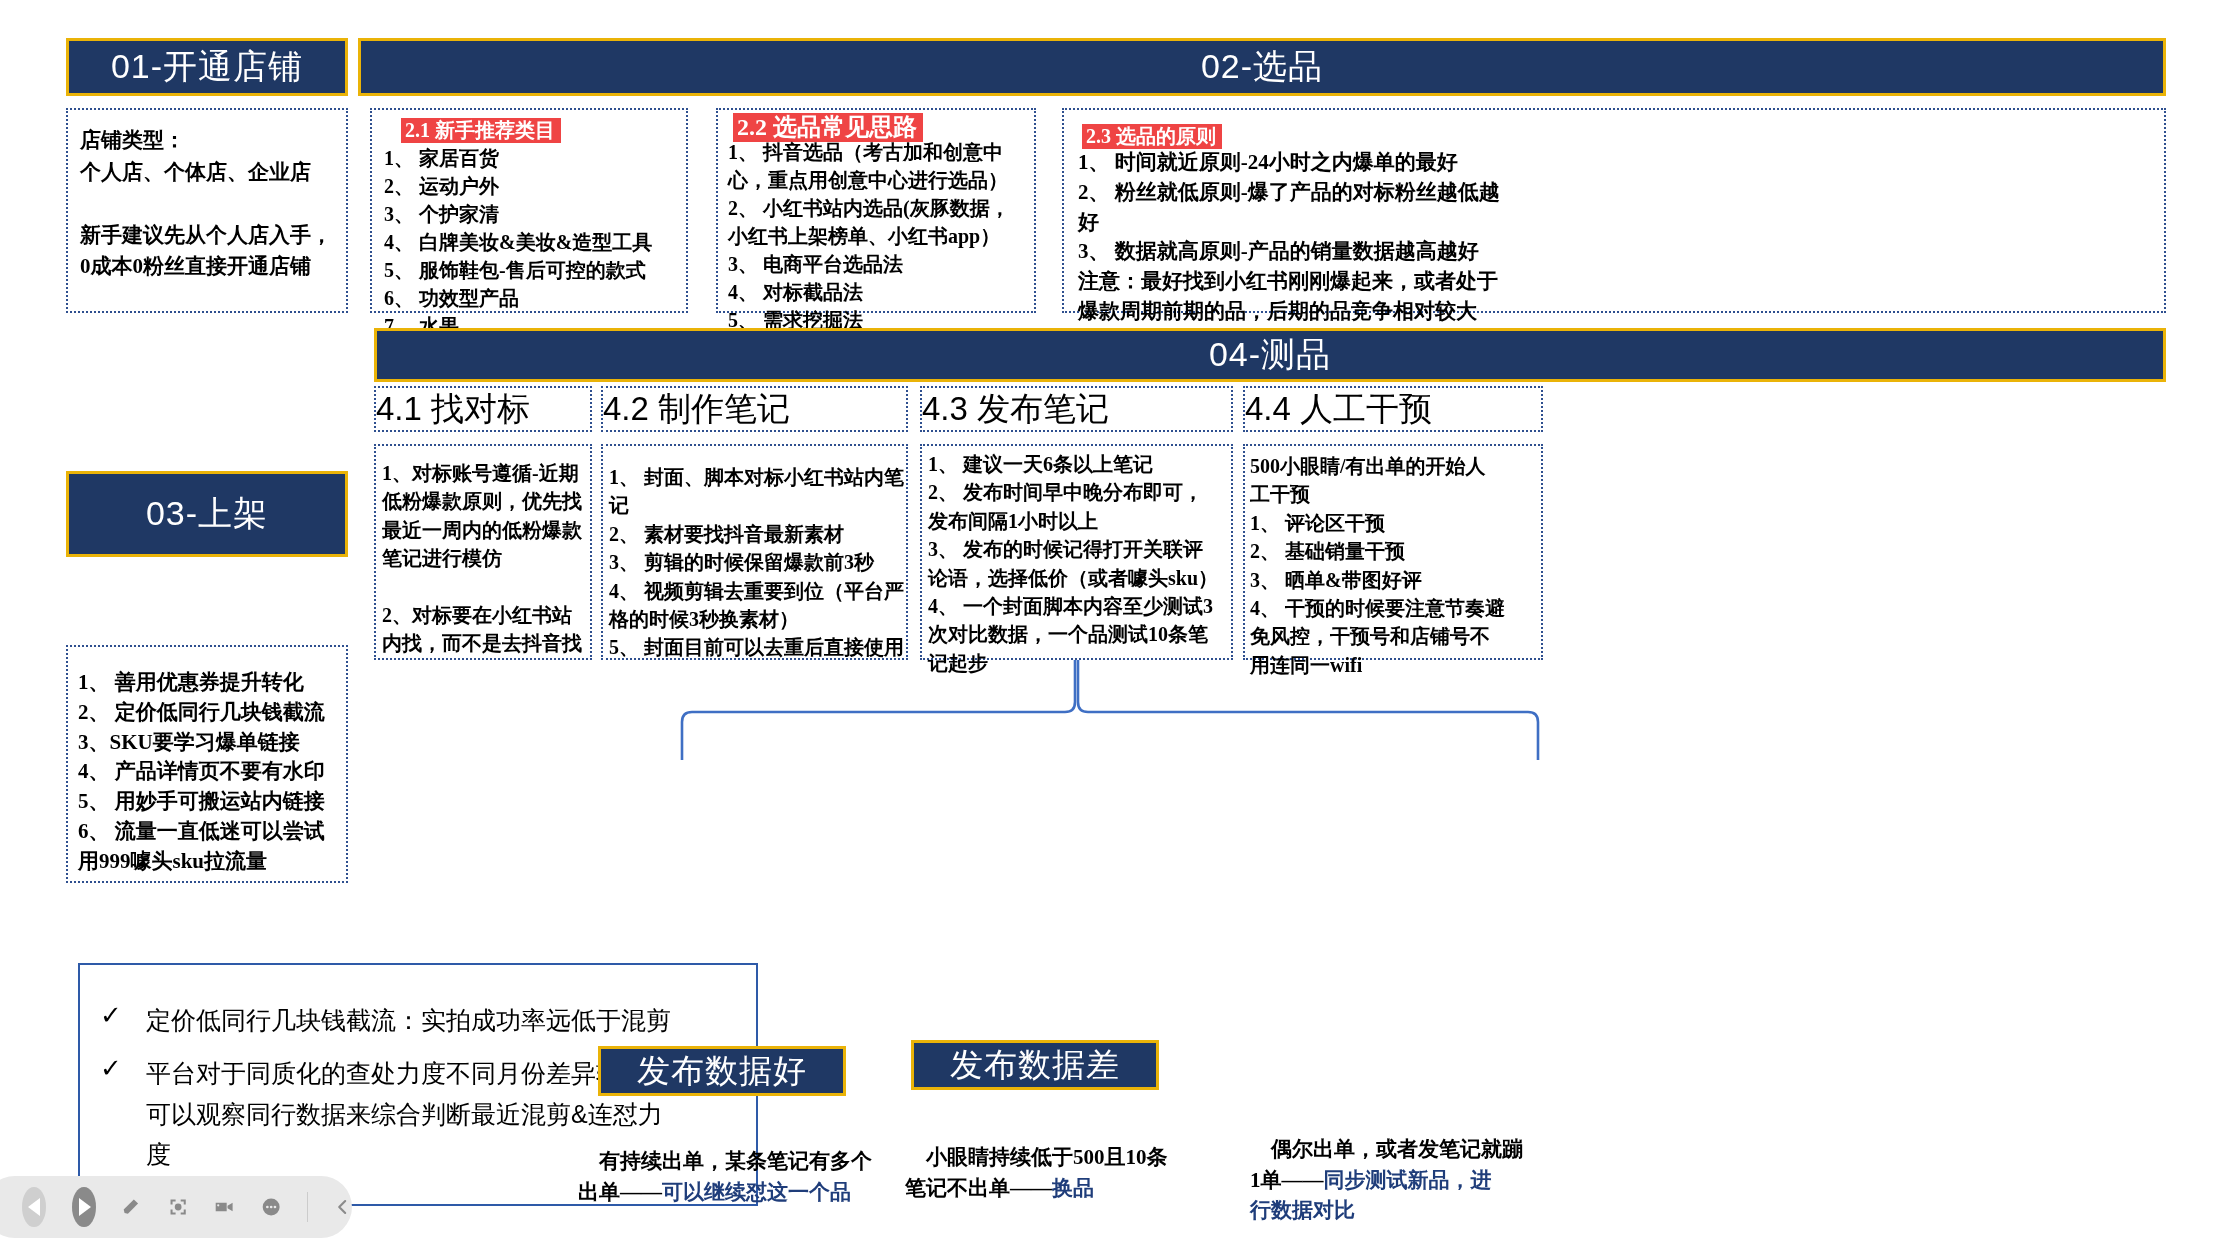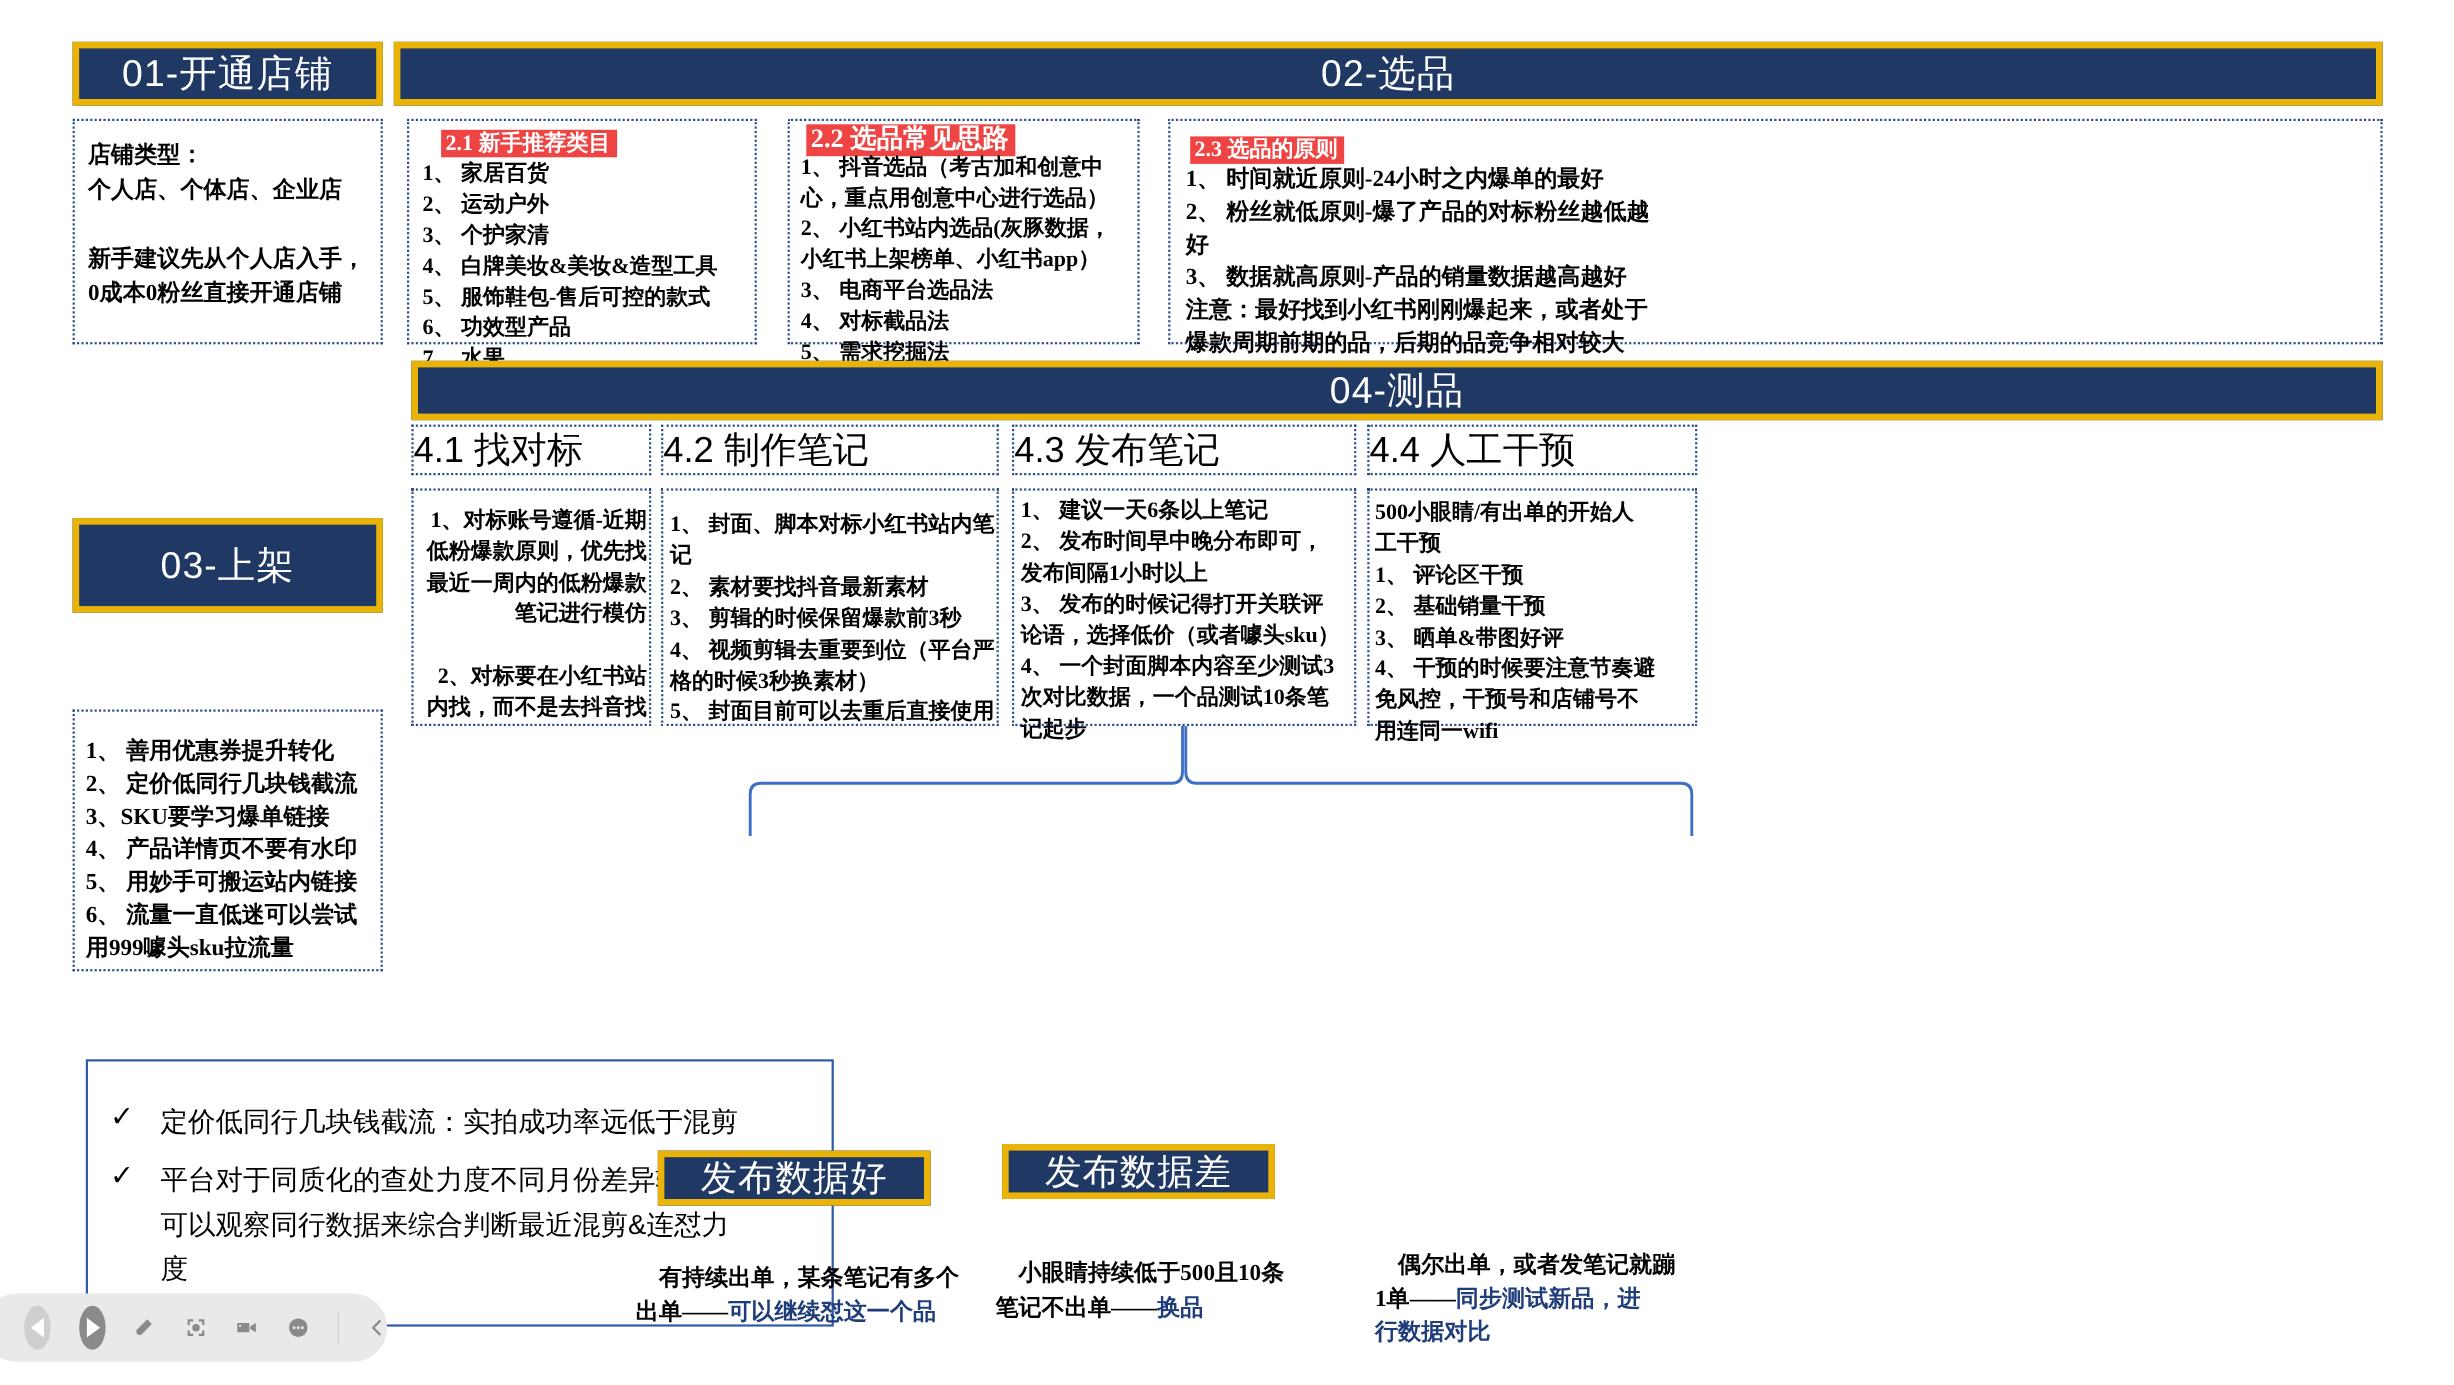--- a/index.html
+++ b/index.html
@@ -9,21 +9,21 @@
     font-family:"Liberation Sans","DejaVu Sans",sans-serif;
     overflow:hidden;
     position:relative;
   }
   .canvas{position:absolute;left:0;top:0;width:2231px;height:1259px;}
 
   
   .bar{
     position:absolute;
     background:#1f3864;
-    border:6px solid #eab308;
+    border:3px solid #eab308;
     color:#ffffff;
     display:flex;align-items:center;justify-content:center;
     font-weight:400;
     letter-spacing:1px;
     box-sizing:border-box;
   }
   .dotbox{
     position:absolute;
     border:2px dotted #2e4f8f;
     background:#ffffff;
@@ -168,21 +168,21 @@
     <span>4.2 制作笔记</span>
   </div>
   <div class="dotbox subtitle" style="left:920px;top:386px;width:313px;height:46px;font-size:33px;">
     <span>4.3 发布笔记</span>
   </div>
   <div class="dotbox subtitle" style="left:1243px;top:386px;width:300px;height:46px;font-size:33px;">
     <span>4.4 人工干预</span>
   </div>
 
   <div class="dotbox" style="left:374px;top:444px;width:218px;height:216px;"></div>
-  <div class="lines" style="left:382px;top:459px;width:206px;font-size:20px;line-height:1.42;text-align:right;">1、对标账号遵循-近期
+  <div class="lines" style="left:382px;top:459px;width:206px;font-size:20px;line-height:1.42;">1、对标账号遵循-近期
 低粉爆款原则，优先找
 最近一周内的低粉爆款
 笔记进行模仿
 
 2、对标要在小红书站
 内找，而不是去抖音找</div>
 
   <div class="dotbox" style="left:601px;top:444px;width:307px;height:216px;"></div>
   <div class="lines" style="left:609px;top:463px;width:296px;font-size:20px;line-height:1.42;">1、 封面、脚本对标小红书站内笔
 记

